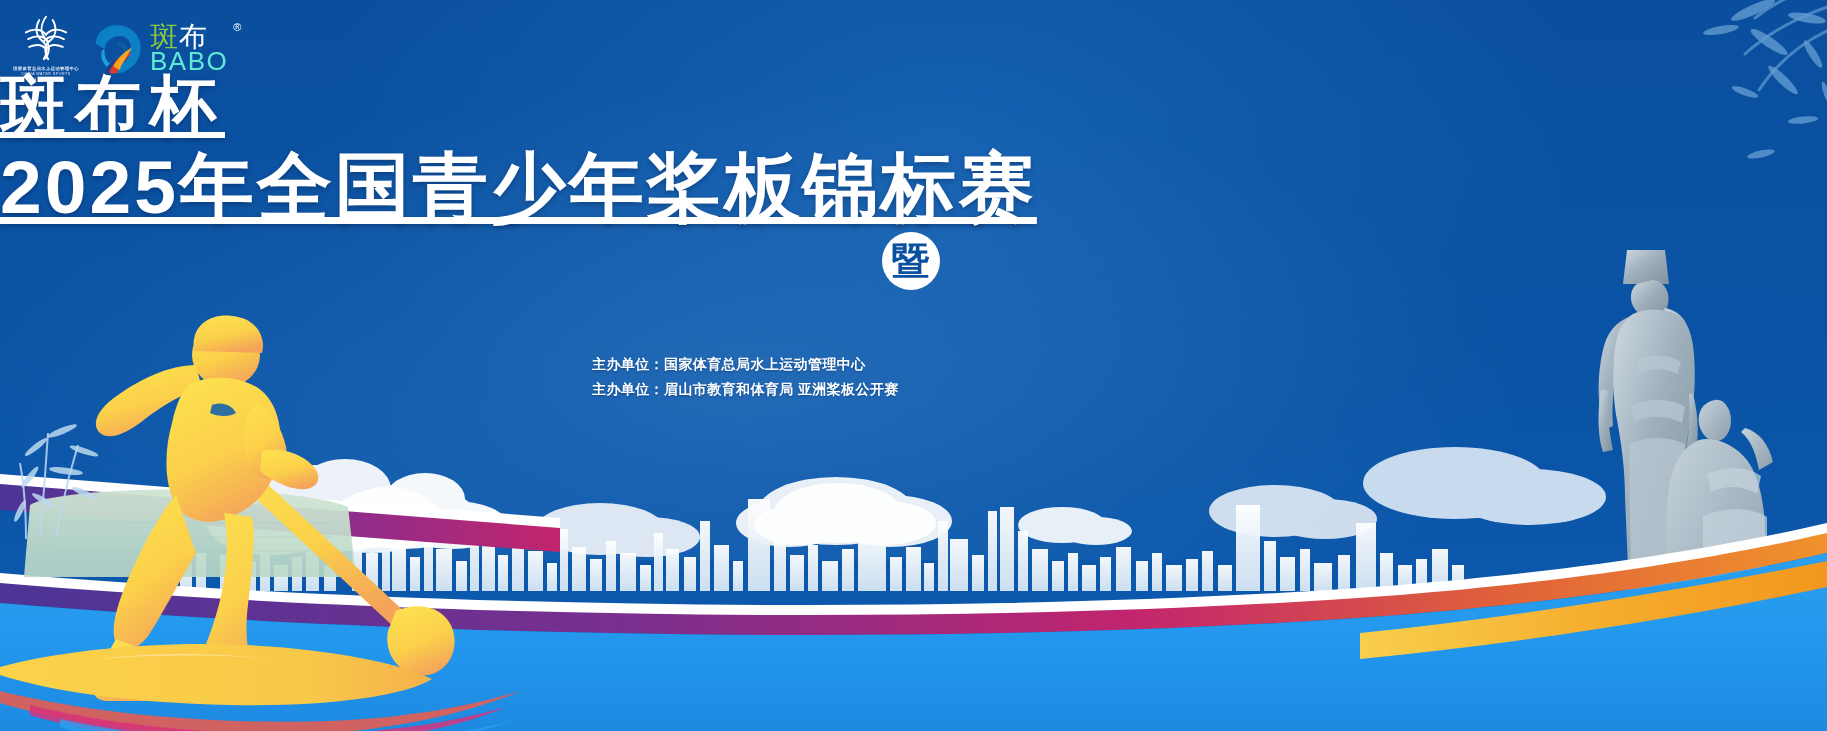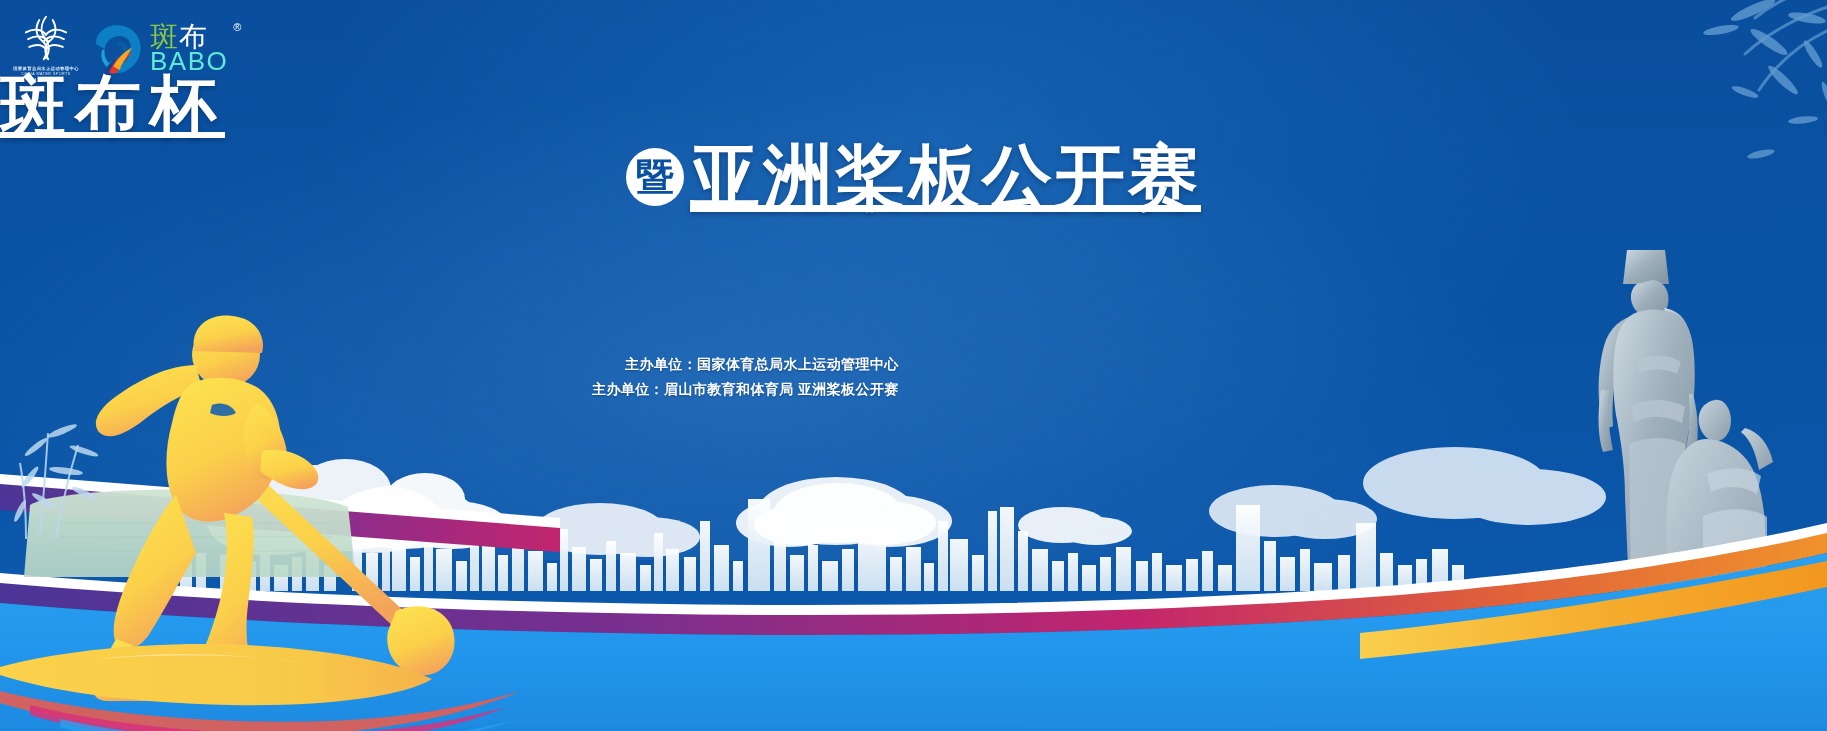--- a/index.html
+++ b/index.html
@@ -76,21 +76,21 @@
     flex: 0 0 auto;
   }
 
   
   .org {
     position: absolute; left: 592px; top: 352px; z-index: 25;
     color: #ffffff; font-size: 14px; font-weight: bold;
     line-height: 24.5px; letter-spacing: .4px;
     text-shadow: 0 1px 2px rgba(0,30,80,.4);
   }
-  .org div { white-space: nowrap; text-align: right; }
+  .org div { white-space: nowrap; }
 
   
   .city { position: absolute; left: 0; bottom: 140px; width: 100%; height: 130px; }
 
   
   .athlete { position: absolute; left: 0px; top: 255px; width: 520px; height: 476px; }
 
   
   .statue { position: absolute; right: 0px; top: 230px; width: 360px; height: 400px; }
 
@@ -448,23 +448,23 @@
       <div class="babo-word">
         <div class="babo-cn"><span class="g">斑</span><span>布</span></div>
         <div class="babo-en">BABO</div>
         <div class="babo-r">®</div>
       </div>
     </div>
   </div>
 
   <div class="title-block">
     <div class="t1">斑布杯</div>
+    <div class="t2">2025年全国青少年桨板锦标赛</div>
     <div class="t3">
       <span class="badge-ji">暨</span>
-      <span>亚洲桨板公开赛</span>
     </div>
   </div>
 
   <div class="org">
     <div>
       <span>主办单位：</span><span>国家体育总局水上运动管理中心</span>
     </div>
     <div>
       <span>主办单位：</span><span>眉山市教育和体育局 亚洲桨板公开赛</span>
     </div>

